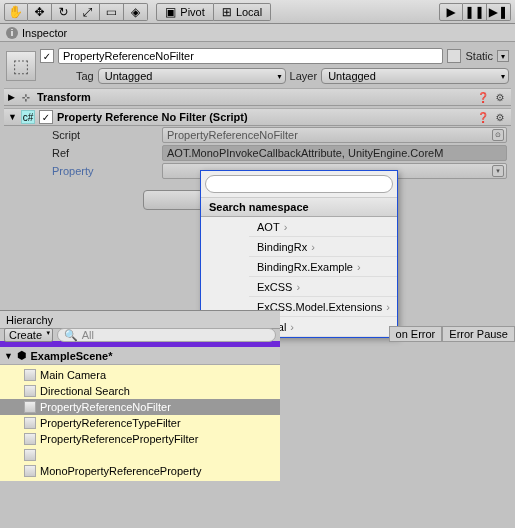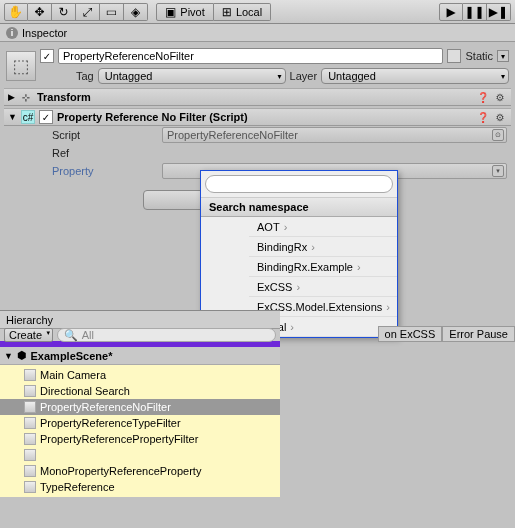--- a/index.html
+++ b/index.html
@@ -171,20 +171,23 @@
 
   <div class="prop-row">
     <span class="prop-label">Script</span>
     <div class="prop-value">
       <span>PropertyReferenceNoFilter</span>
       <span class="dot-btn">⊙</span>
     </div>
   </div>
   <div class="prop-row">
     <span class="prop-label">Ref</span>
+    <div class="prop-value dark">
+      <span style="overflow:hidden;white-space:nowrap">AOT.MonoPInvokeCallbackAttribute, UnityEngine.CoreM</span>
+    </div>
   </div>
   <div class="prop-row">
     <span class="prop-label link">Property</span>
     <div class="prop-value">
       <span class="dot-btn">▾</span>
     </div>
   </div>
 
   <button class="add-comp-btn">Add Component</button>
 </div>
@@ -262,27 +265,23 @@
         <span class="go-small-icon"></span>
         <span>PropertyReferencePropertyFilter</span>
       </div>
     <div class="tree-item">
         <span class="go-small-icon"></span>
       </div>
     <div class="tree-item">
         <span class="go-small-icon"></span>
         <span>MonoPropertyReferenceProperty</span>
       </div>
-    <div class="tree-item">
-        <span class="go-small-icon"></span>
-        <span>TypeReference</span>
-      </div>
   </div>
 </div>
 
 <div class="console-tabs">
   <div class="console-tab">
-      <span>on ExCSS</span>
+      <span>on Error</span>
     </div>
   <div class="console-tab">
       <span>Error Pause</span>
     </div>
 </div>
 
 </body></html>

